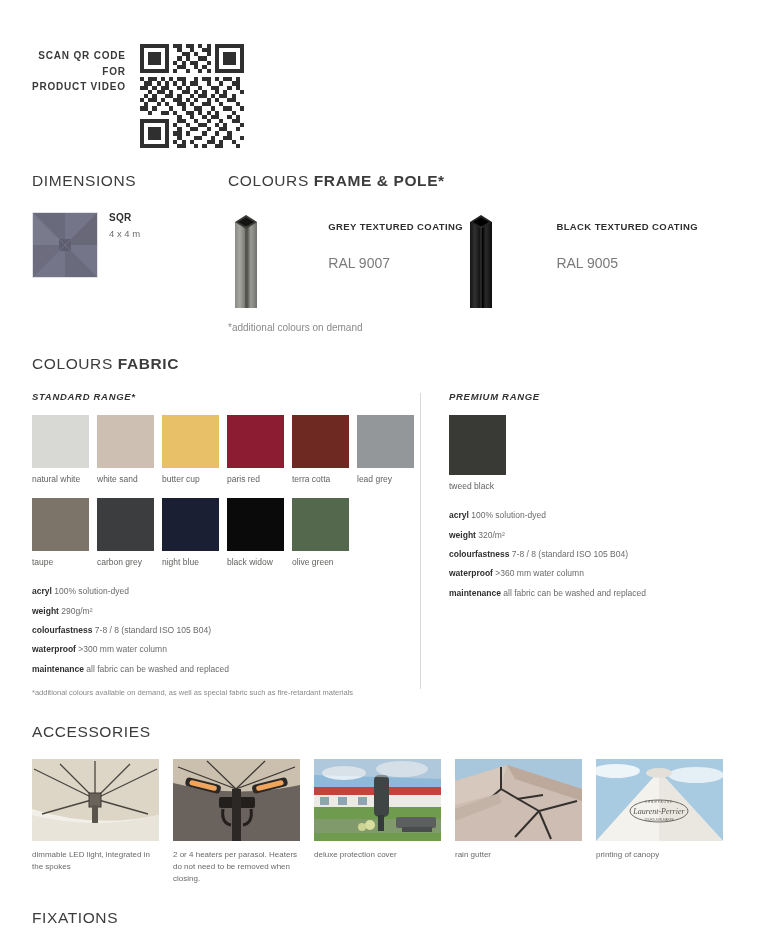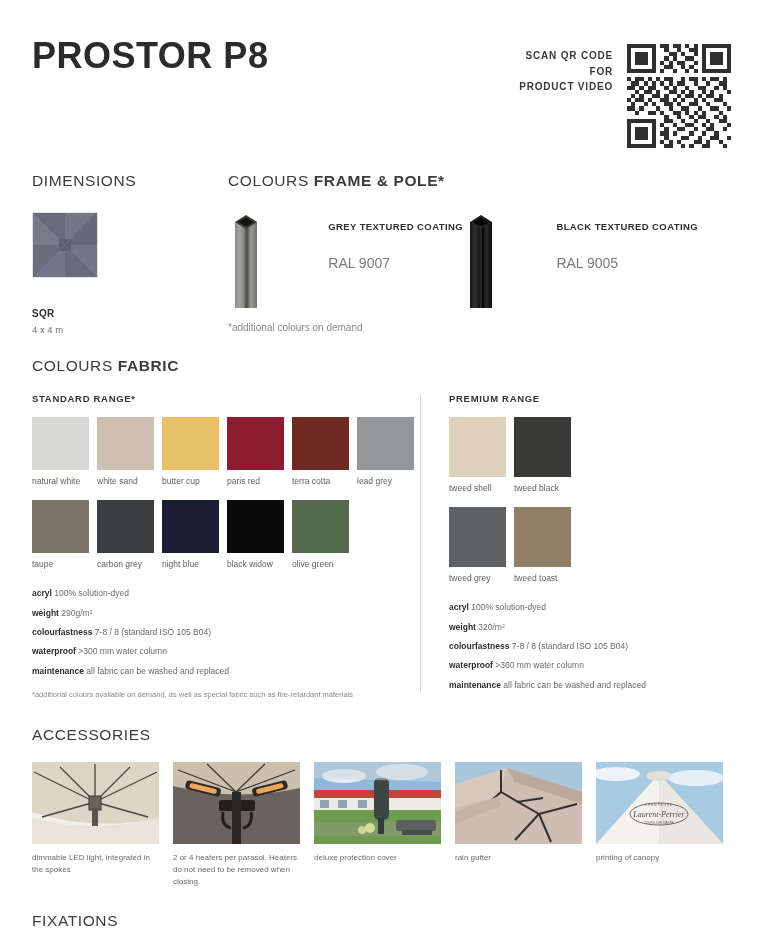--- a/index.html
+++ b/index.html
@@ -27,29 +27,29 @@
   }
   .qr-code { width: 104px; height: 104px; }
 
   
   .sec-head {
     font-size: 15.5px; letter-spacing: 0.6px; color: #3c3c3c;
     font-weight: normal;
   }
   .sec-head b { font-weight: bold; }
   .sub-head {
-    font-size: 9.5px; font-weight: bold; letter-spacing: 0.7px; color: #333;
+    font-size: 9.5px; font-weight: bold; letter-spacing: 0.7px; color: #333; font-style: italic;
   }
 
   
   .row-dim { display: flex; margin-top: 24px; }
   .col-dim { width: 196px; }
   .col-frame { flex: 1; }
 
-  .dim-body { display: flex; align-items: flex-start; gap: 30px; margin-top: 22px; flex-direction: column; }
+  .dim-body { display: flex; align-items: flex-start; gap: 11px; margin-top: 22px; }
   .parasol-icon { width: 66px; height: 66px; display: block; }
   .dim-name { font-size: 10px; font-weight: bold; color: #2f2f2f; letter-spacing: .3px; }
   .dim-size { font-size: 9.5px; color: #6d6d6d; margin-top: 5px; }
 
   .frame-body { display: flex; margin-top: 22px; gap: 0; }
   .frame-item { display: flex; align-items: flex-start; width: 235px; justify-content: space-between; }
   .pole-wrap { width: 36px; height: 96px; flex-shrink: 0; }
   .pole-wrap svg { display: block; }
   .frame-text { padding-left: 12px; padding-top: 8px; }
   .frame-name {
@@ -93,21 +93,20 @@
 
   
   .fix-sec { margin-top: 24px; }
 </style>
 </head>
 <body>
 
 <div class="page">
 
   <div class="header">
-    <div class="product-title">PROSTOR P8</div>
 
     <div class="qr-block">
       <div class="qr-caption">
         <div>SCAN QR CODE</div>
         <div>FOR</div>
         <div>PRODUCT VIDEO</div>
       </div>
       <svg class="qr-code" viewBox="0 0 25 25" shape-rendering="crispEdges">
         <rect width="25" height="25" fill="#fff"></rect>
         <g fill="#2f2f2f">
@@ -444,39 +443,25 @@
         <div class="fabric-note">*additional colours available on demand, as well as special fabric such as fire-retardant materials</div>
       </div>
 
       <div class="divider"></div>
 
       <div class="fabric-prem">
         <div class="sub-head">PREMIUM RANGE</div>
 
         <div class="prem-grid">
           <div class="prem-cell">
-            <span class="prem-sw" style="background:#ded2bd"></span>
-            <span class="swatch-label">tweed shell</span>
-          </div>
-          <div class="prem-cell">
             <span class="prem-sw" style="background:#393936"></span>
             <span class="swatch-label">tweed black</span>
           </div>
         </div>
 
-        <div class="prem-grid" style="margin-top:14px">
-          <div class="prem-cell">
-            <span class="prem-sw" style="background:#5e6164"></span>
-            <span class="swatch-label">tweed grey</span>
-          </div>
-          <div class="prem-cell">
-            <span class="prem-sw" style="background:#907f68"></span>
-            <span class="swatch-label">tweed toast</span>
-          </div>
-        </div>
 
         <div class="specs">
           <div class="spec-line">
             <b>acryl</b>
             <span>100% solution-dyed</span>
           </div>
           <div class="spec-line">
             <b>weight</b>
             <span>320/m²</span>
           </div>

